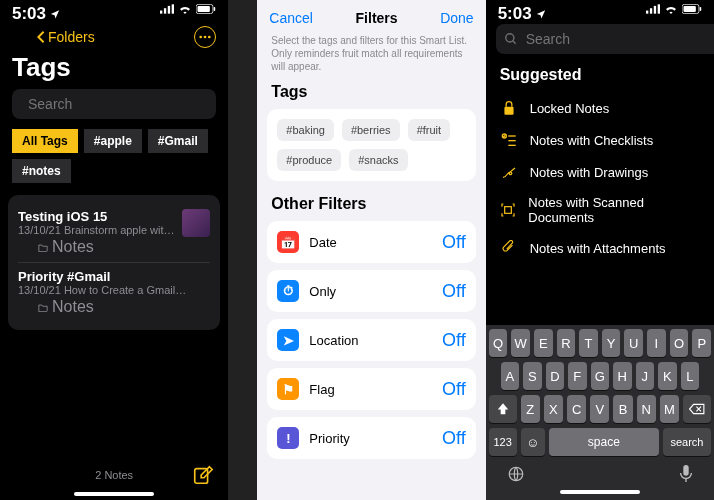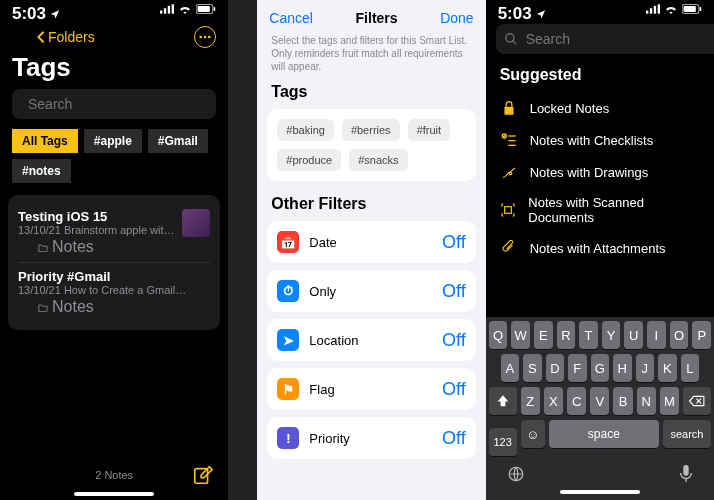--- a/index.html
+++ b/index.html
@@ -122,21 +122,21 @@
   .key{
     background:#6f6f74;color:#fff;border-radius:4px;
     height:28px;display:flex;align-items:center;justify-content:center;
     font-size:13px;flex:1;min-width:0;
     box-shadow:0 1px 0 rgba(0,0,0,.6);
   }
   .kb-row.r2{padding:0 12px;}
   .key.dark{background:#464649;}
   .key.shift,.key.del{flex:0 0 28px;}
   .key.space{flex:3;font-size:12px;}
-  .key.num{flex:0 0 28px;font-size:11px;margin-top:8px;}
+  .key.num{flex:0 0 28px;font-size:11px;}
   .key.emoji{flex:0 0 24px;}
   .key.search{flex:0 0 48px;font-size:11px;}
   .kb-bottom{display:flex;justify-content:space-between;align-items:center;padding:4px 18px 2px;color:#bbb;font-size:15px;}
   .s3 .home-ind{background:#fff;}
 </style>
 </head>
 <body>
 
 <div class="screen s1">
   <div class="status-bar">

